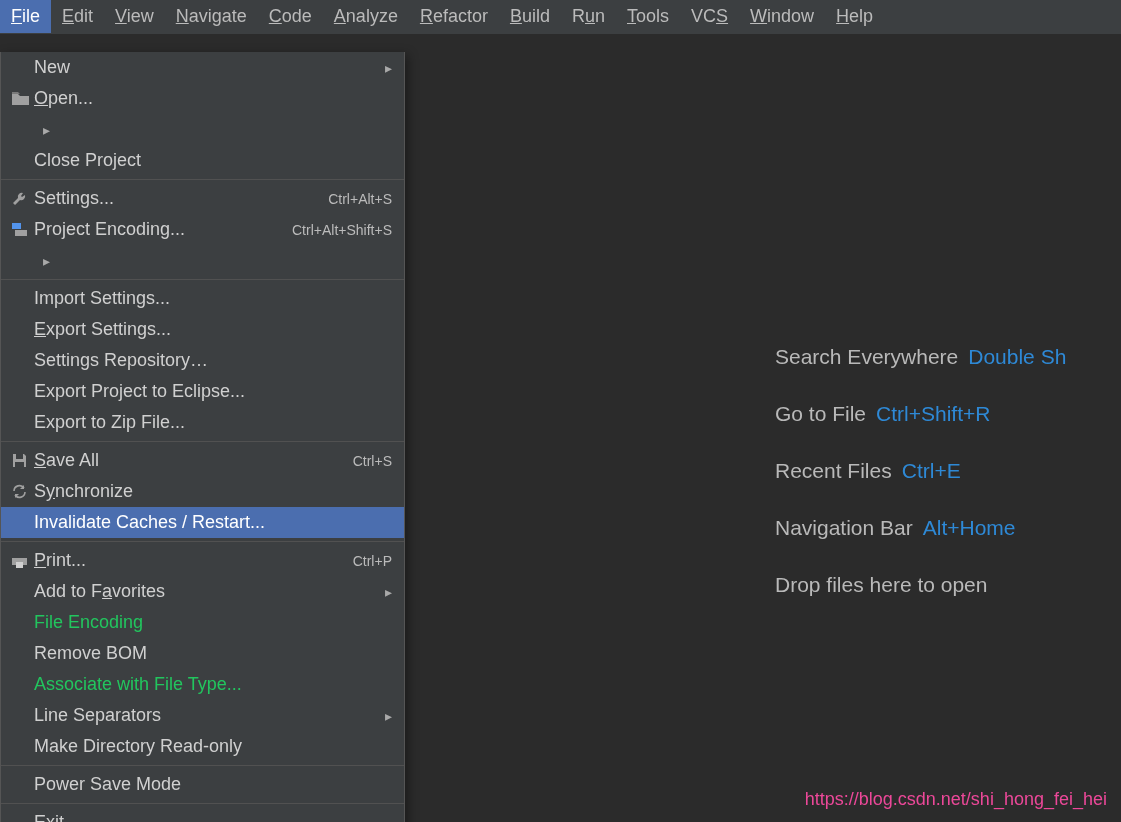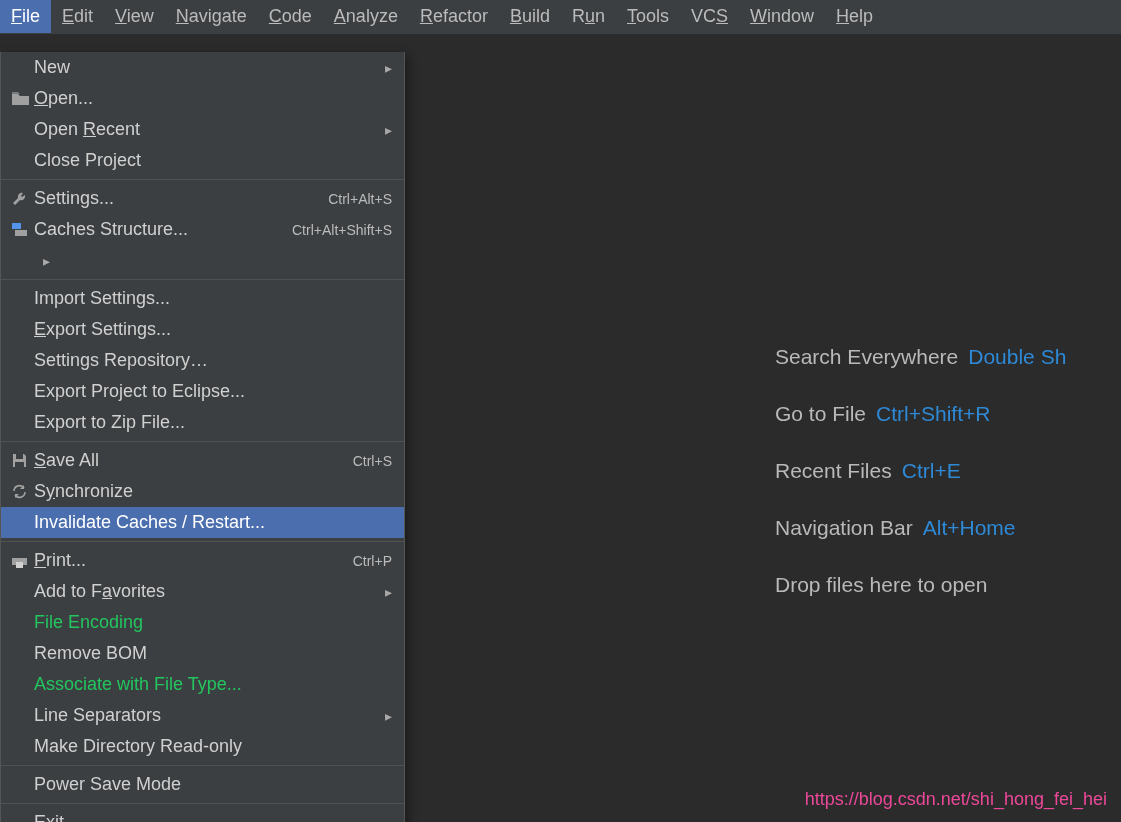--- a/index.html
+++ b/index.html
@@ -123,21 +123,20 @@
       <span class="icon">
         <svg width="17" height="13" viewBox="0 0 17 13">
           <path fill="#a0a0a0" d="M0 2h6l2 2h9v9H0z"></path>
           <path fill="#7a7a7a" d="M0 0h6l2 2H0z"></path>
         </svg>
       </span>
       <span class="label"><span class="mn">O</span>pen...</span>
     </div>
     <div class="dd-row">
       <span class="icon"></span>
-      <span class="label">Open <span class="mn">R</span>ecent</span>
       <span class="arrow">▸</span>
     </div>
     <div class="dd-row">
       <span class="icon"></span>
       <span class="label">Close Project</span>
     </div>
     <div class="dd-sep"></div>
     <div class="dd-row">
       <span class="icon">
         <svg width="15" height="15" viewBox="0 0 15 15">
@@ -147,21 +146,21 @@
       <span class="label">Settings...</span>
       <span class="sc">Ctrl+Alt+S</span>
     </div>
     <div class="dd-row">
       <span class="icon">
         <svg width="15" height="13" viewBox="0 0 15 13">
           <rect fill="#5394ec" x="0" y="0" width="9" height="6"></rect>
           <rect fill="#a0a0a0" x="3" y="7" width="12" height="6"></rect>
         </svg>
       </span>
-      <span class="label">Caches Structure...</span>
+      <span class="label">Project Encoding...</span>
       <span class="sc">Ctrl+Alt+Shift+S</span>
     </div>
     <div class="dd-row">
       <span class="icon"></span>
       <span class="arrow">▸</span>
     </div>
     <div class="dd-sep"></div>
     <div class="dd-row">
       <span class="icon"></span>
       <span class="label">Import Settings...</span>

